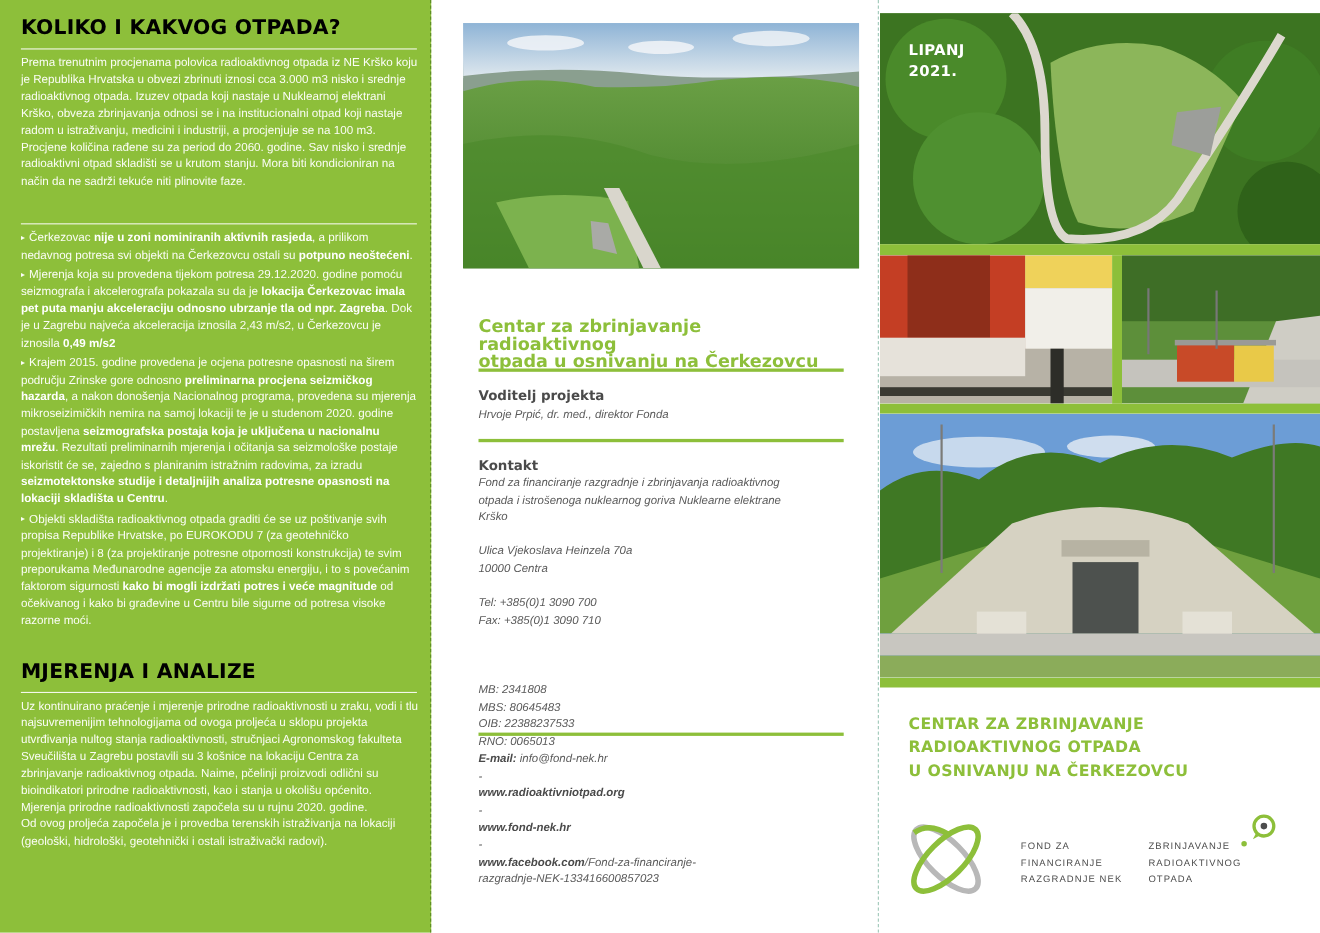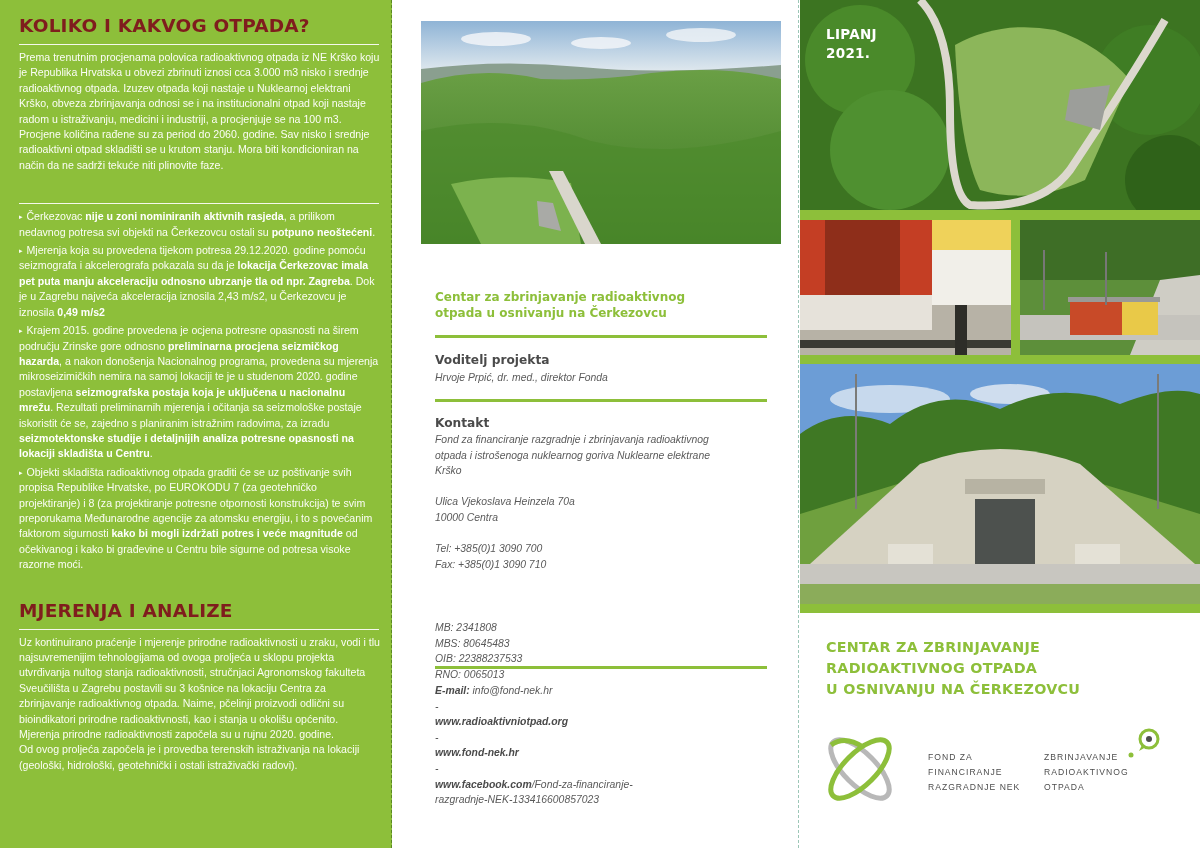--- a/index.html
+++ b/index.html
@@ -7,51 +7,51 @@
   body { font-family: "Liberation Sans", "DejaVu Sans", sans-serif; position: relative; }
 
   
   .panel-left {
     position: absolute; left: 0; top: 0; width: 392px; height: 848px;
     background: #8dbf3a; color: #ffffff; padding: 14px 18px 0 19px;
     border-right: 1px dashed #5a8a22;
   }
   .sec-title {
     font-family: "DejaVu Sans", sans-serif; font-weight: bold;
-    font-size: 18.5px; letter-spacing: 0.2px; line-height: 24px; color: #7f1d1d;
+    font-size: 18.5px; letter-spacing: 0.2px; line-height: 24px; color: #000000;
   }
   .sec-rule { height: 1px; background: #f4f8ec; margin: 6px 0 5px 0; width: 360px; }
   .sec-body { font-size: 10.6px; line-height: 15.4px; color: #fbfdf6; width: 362px; }
   .sec-body b { font-weight: bold; color: #ffffff; }
   .bullet { margin-bottom: 3px; }
   .bullet .arr { font-size: 7px; vertical-align: 1px; margin-right: 2px; }
   .gap-1 { height: 24px; }
   .gap-2 { height: 23px; }
 
   
   .panel-mid {
     position: absolute; left: 393px; top: 0; width: 406px; height: 848px; background: #ffffff;
     border-right: 1px dashed #9dc7b7;
   }
   .mid-photo {
     position: absolute; left: 28px; top: 21px; width: 360px; height: 223px; overflow: hidden;
     background: linear-gradient(180deg, #a9c5dd 0%, #d6e3ec 15%, #8da99a 22%, #5f9a3c 30%, #4f8c2c 55%, #3f7a22 100%);
   }
   .mid-title {
     position: absolute; left: 42px; top: 289px; width: 330px;
-    font-family: "DejaVu Sans", sans-serif; font-weight: bold; font-size: 12px; line-height: 16px;
+    font-family: "DejaVu Sans", sans-serif; font-weight: bold; font-size: 16px; line-height: 16px;
     color: #8dbf3a;
   }
   .mid-rule { position: absolute; left: 42px; width: 332px; height: 3px; background: #8dbf3a; }
   .mid-h { position: absolute; left: 42px; font-family: "DejaVu Sans", sans-serif; font-weight: bold; font-size: 12.2px; color: #4a4a4a; }
   .mid-t { position: absolute; left: 42px; font-size: 10.4px; line-height: 15.6px; color: #5a5a5a; width: 330px; font-style: italic; }
   .mid-t b { color: #4a4a4a; margin-top: 38px; }
 
   
-  .panel-right { position: absolute; left: 800px; top: 0; width: 400px; height: 640px; background: #ffffff; }
+  .panel-right { position: absolute; left: 800px; top: 12px; width: 400px; height: 640px; background: #ffffff; }
   .photo { position: absolute; overflow: hidden; }
   .green-band { position: absolute; background: #8dbf3a; }
   .date-label {
     position: absolute; left: 26px; top: 25px; font-family: "DejaVu Sans", sans-serif; font-weight: bold;
     font-size: 13.5px; line-height: 19px; color: #ffffff; letter-spacing: 0.3px;
   }
   .right-title {
     position: absolute; left: 26px; top: 637px; font-family: "DejaVu Sans", sans-serif; font-weight: bold;
     font-size: 14.3px; line-height: 21px; color: #8dbf3a; letter-spacing: 0.3px;
   }

